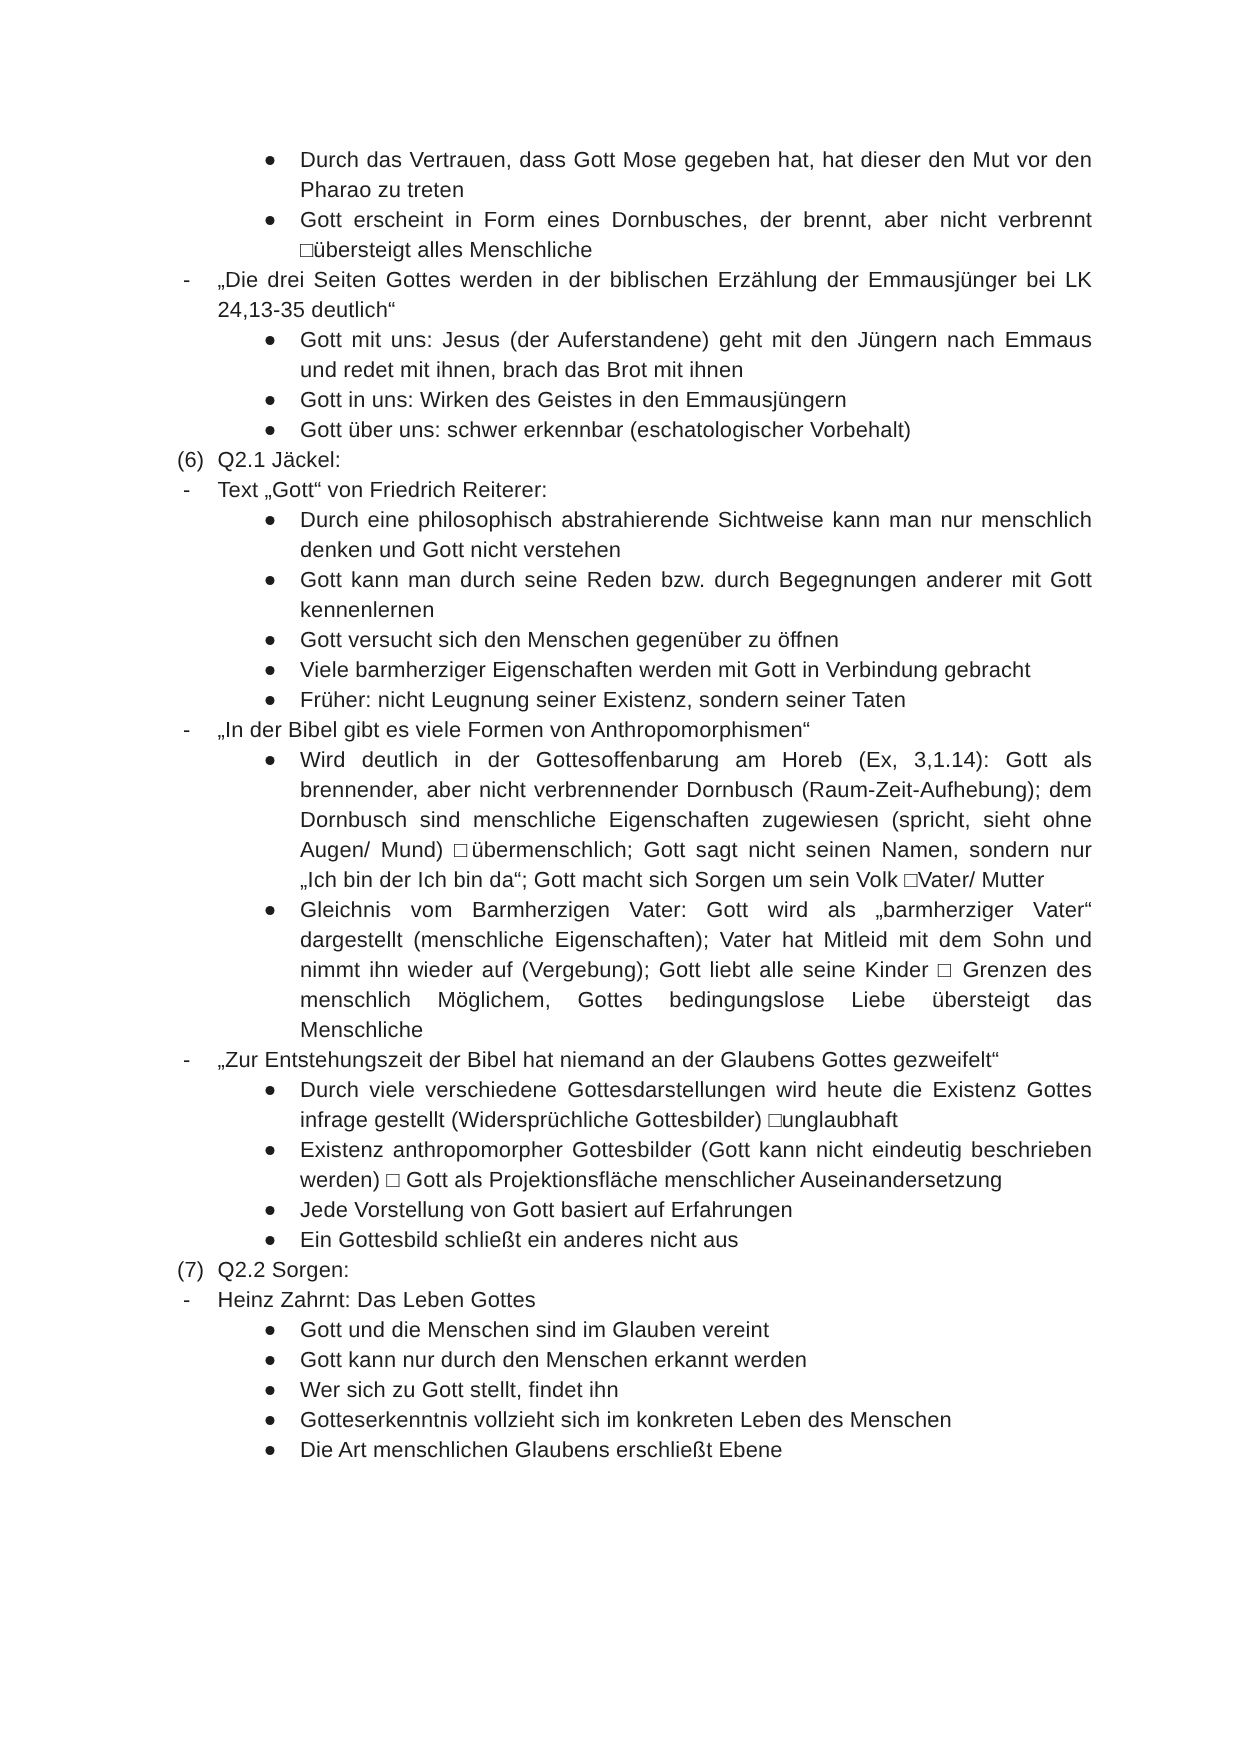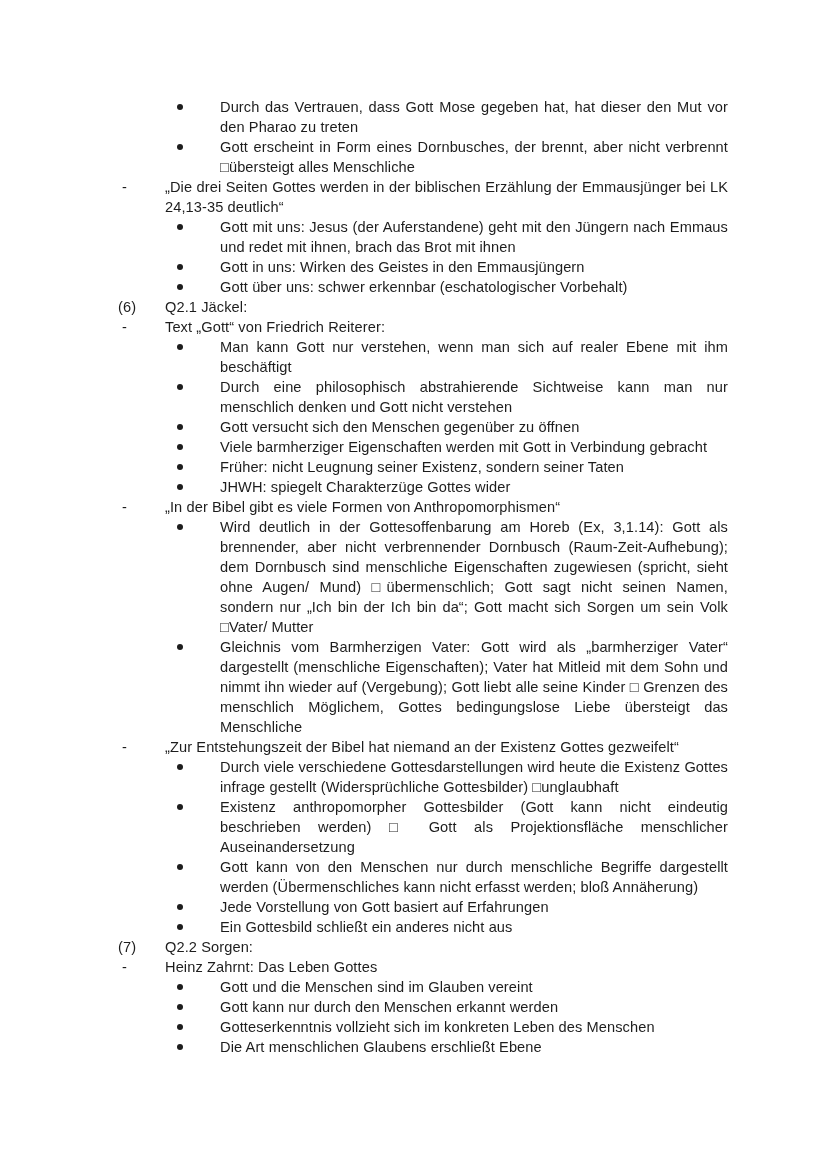--- a/index.html
+++ b/index.html
@@ -19,21 +19,20 @@
     position: absolute;
     top: 97px;
     left: 0;
     right: 0;
   }
   .item {
     display: flex;
     font-size: 14.6px;
     line-height: 20px;
     letter-spacing: 0.1px;
-    gap: 20px;
   }
   .item .text {
     flex: 1;
     text-align: justify;
   }
   .item .marker {
     flex: none;
     position: relative;
   }
   
@@ -98,89 +97,77 @@
       <span class="text">Q2.1 Jäckel:</span>
     </div>
     <div class="item dash">
       <span class="marker">-</span>
       <span class="text">Text „Gott“ von Friedrich Reiterer:</span>
     </div>
     <div class="item bullet">
       <span class="marker">
         <span class="dot"></span>
       </span>
-      <span class="text">Man kann Gott nur verstehen, wenn man sich auf realer Ebene mit ihm beschäftigt</span>
-    </div>
-    <div class="item bullet">
-      <span class="marker">
-        <span class="dot"></span>
-      </span>
       <span class="text">Durch eine philosophisch abstrahierende Sichtweise kann man nur menschlich denken und Gott nicht verstehen</span>
     </div>
     <div class="item bullet">
       <span class="marker">
         <span class="dot"></span>
       </span>
+      <span class="text">Gott kann man durch seine Reden bzw. durch Begegnungen anderer mit Gott kennenlernen</span>
+    </div>
+    <div class="item bullet">
+      <span class="marker">
+        <span class="dot"></span>
+      </span>
       <span class="text">Gott versucht sich den Menschen gegenüber zu öffnen</span>
     </div>
     <div class="item bullet">
       <span class="marker">
         <span class="dot"></span>
       </span>
       <span class="text">Viele barmherziger Eigenschaften werden mit Gott in Verbindung gebracht</span>
     </div>
     <div class="item bullet">
       <span class="marker">
         <span class="dot"></span>
       </span>
       <span class="text">Früher: nicht Leugnung seiner Existenz, sondern seiner Taten</span>
     </div>
-    <div class="item bullet">
-      <span class="marker">
-        <span class="dot"></span>
-      </span>
-      <span class="text">JHWH: spiegelt Charakterzüge Gottes wider</span>
-    </div>
     <div class="item dash">
       <span class="marker">-</span>
       <span class="text">„In der Bibel gibt es viele Formen von Anthropomorphismen“</span>
     </div>
     <div class="item bullet">
       <span class="marker">
         <span class="dot"></span>
       </span>
       <span class="text">Wird deutlich in der Gottesoffenbarung am Horeb (Ex, 3,1.14): Gott als brennender, aber nicht verbrennender Dornbusch (Raum-Zeit-Aufhebung); dem Dornbusch sind menschliche Eigenschaften zugewiesen (spricht, sieht ohne Augen/ Mund) □übermenschlich; Gott sagt nicht seinen Namen, sondern nur „Ich bin der Ich bin da“; Gott macht sich Sorgen um sein Volk □Vater/ Mutter</span>
     </div>
     <div class="item bullet">
       <span class="marker">
         <span class="dot"></span>
       </span>
       <span class="text">Gleichnis vom Barmherzigen Vater: Gott wird als „barmherziger Vater“ dargestellt (menschliche Eigenschaften); Vater hat Mitleid mit dem Sohn und nimmt ihn wieder auf (Vergebung); Gott liebt alle seine Kinder □ Grenzen des menschlich Möglichem, Gottes bedingungslose Liebe übersteigt das Menschliche</span>
     </div>
     <div class="item dash">
       <span class="marker">-</span>
-      <span class="text">„Zur Entstehungszeit der Bibel hat niemand an der Existenz Gottes gezweifelt“</span>
+      <span class="text">„Zur Entstehungszeit der Bibel hat niemand an der Glaubens Gottes gezweifelt“</span>
     </div>
     <div class="item bullet">
       <span class="marker">
         <span class="dot"></span>
       </span>
       <span class="text">Durch viele verschiedene Gottesdarstellungen wird heute die Existenz Gottes infrage gestellt (Widersprüchliche Gottesbilder) □unglaubhaft</span>
     </div>
     <div class="item bullet">
       <span class="marker">
         <span class="dot"></span>
       </span>
       <span class="text">Existenz anthropomorpher Gottesbilder (Gott kann nicht eindeutig beschrieben werden) □ Gott als Projektionsfläche menschlicher Auseinandersetzung</span>
-    </div>
-    <div class="item bullet">
-      <span class="marker">
-        <span class="dot"></span>
-      </span>
-      <span class="text">Gott kann von den Menschen nur durch menschliche Begriffe dargestellt werden (Übermenschliches kann nicht erfasst werden; bloß Annäherung)</span>
     </div>
     <div class="item bullet">
       <span class="marker">
         <span class="dot"></span>
       </span>
       <span class="text">Jede Vorstellung von Gott basiert auf Erfahrungen</span>
     </div>
     <div class="item bullet">
       <span class="marker">
         <span class="dot"></span>
@@ -204,20 +191,26 @@
     <div class="item bullet">
       <span class="marker">
         <span class="dot"></span>
       </span>
       <span class="text">Gott kann nur durch den Menschen erkannt werden</span>
     </div>
     <div class="item bullet">
       <span class="marker">
         <span class="dot"></span>
       </span>
+      <span class="text">Wer sich zu Gott stellt, findet ihn</span>
+    </div>
+    <div class="item bullet">
+      <span class="marker">
+        <span class="dot"></span>
+      </span>
       <span class="text">Gotteserkenntnis vollzieht sich im konkreten Leben des Menschen</span>
     </div>
     <div class="item bullet">
       <span class="marker">
         <span class="dot"></span>
       </span>
       <span class="text">Die Art menschlichen Glaubens erschließt Ebene</span>
     </div>
   </div>
 

